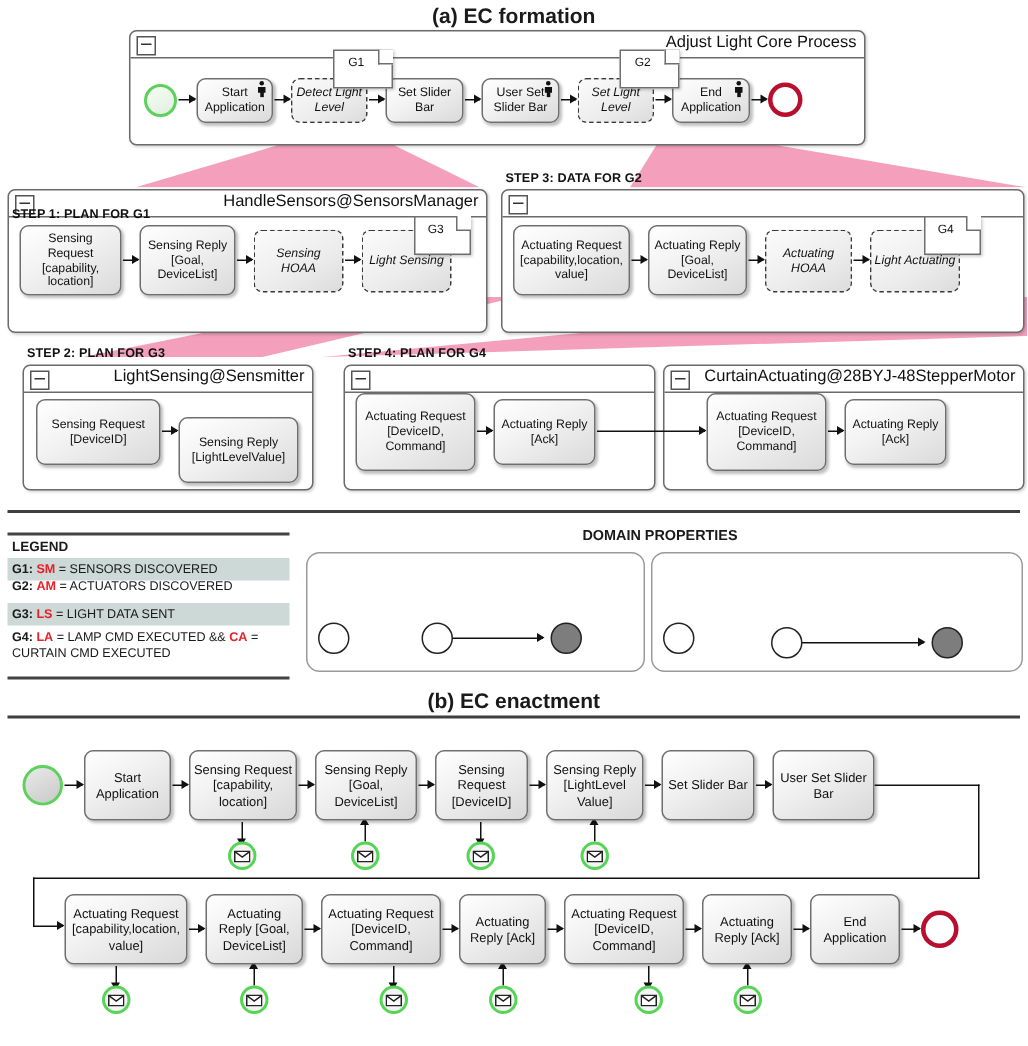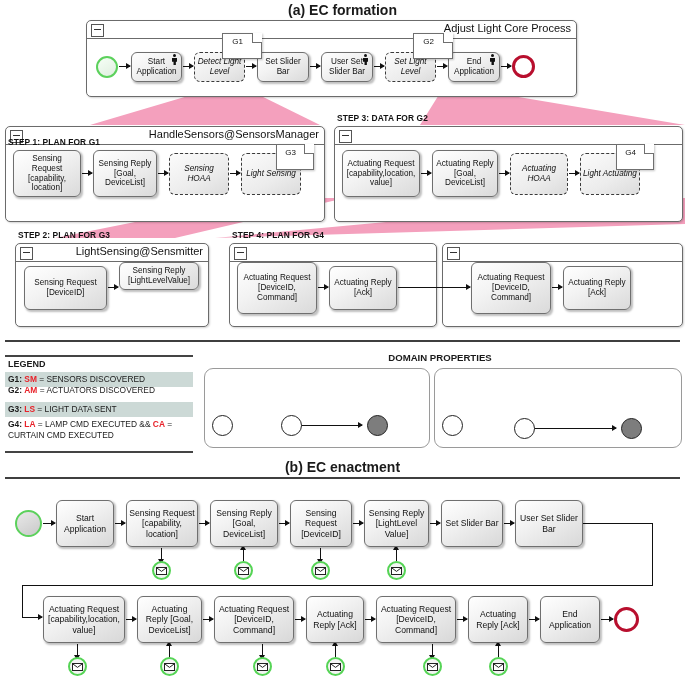--- a/index.html
+++ b/index.html
@@ -213,40 +213,41 @@
 <div class="steplbl" style="left:18px;top:230px;">STEP 2: PLAN FOR G3</div>
 <div class="pool" style="left:15px;top:243px;width:192px;height:82px;">
   <div class="pool-head"></div>
   <div class="collapse"></div>
   <div class="pool-title">LightSensing@Sensmitter</div>
 </div>
 <div class="task plain" style="left:24px;top:266px;width:83px;height:44px;">
   <span>Sensing Request [DeviceID]</span>
   </div>
 <div class="arw" style="left:108px;top:287px;width:10px;"></div>
-<div class="task plain" style="left:119px;top:262px;width:80px;height:28px;">
+<div class="task plain" style="left:119px;top:278px;width:80px;height:44px;">
   <span>Sensing Reply [LightLevelValue]</span>
   </div>
 
 <div class="steplbl" style="left:232px;top:230px;">STEP 4: PLAN FOR G4</div>
 <div class="pool" style="left:229px;top:243px;width:206px;height:82px;">
   <div class="pool-head"></div>
   <div class="collapse"></div>
 </div>
 <div class="task plain" style="left:237px;top:262px;width:80px;height:52px;">
   <span>Actuating Request [DeviceID, Command]</span>
   </div>
 <div class="arw" style="left:318px;top:287px;width:10px;"></div>
 <div class="task plain" style="left:329px;top:266px;width:68px;height:44px;">
   <span>Actuating Reply [Ack]</span>
   </div>
 
 <div class="pool" style="left:442px;top:243px;width:239px;height:82px;">
   <div class="pool-head"></div>
   <div class="collapse"></div>
+  <div class="pool-title">CurtainActuating@28BYJ-48StepperMotor</div>
 </div>
 
 <div class="arw" style="left:398px;top:287px;width:72px;"></div>
 <div class="task plain" style="left:471px;top:262px;width:80px;height:52px;">
   <span>Actuating Request [DeviceID, Command]</span>
   </div>
 <div class="arw" style="left:552px;top:287px;width:10px;"></div>
 <div class="task plain" style="left:563px;top:266px;width:68px;height:44px;">
   <span>Actuating Reply [Ack]</span>
   </div>

